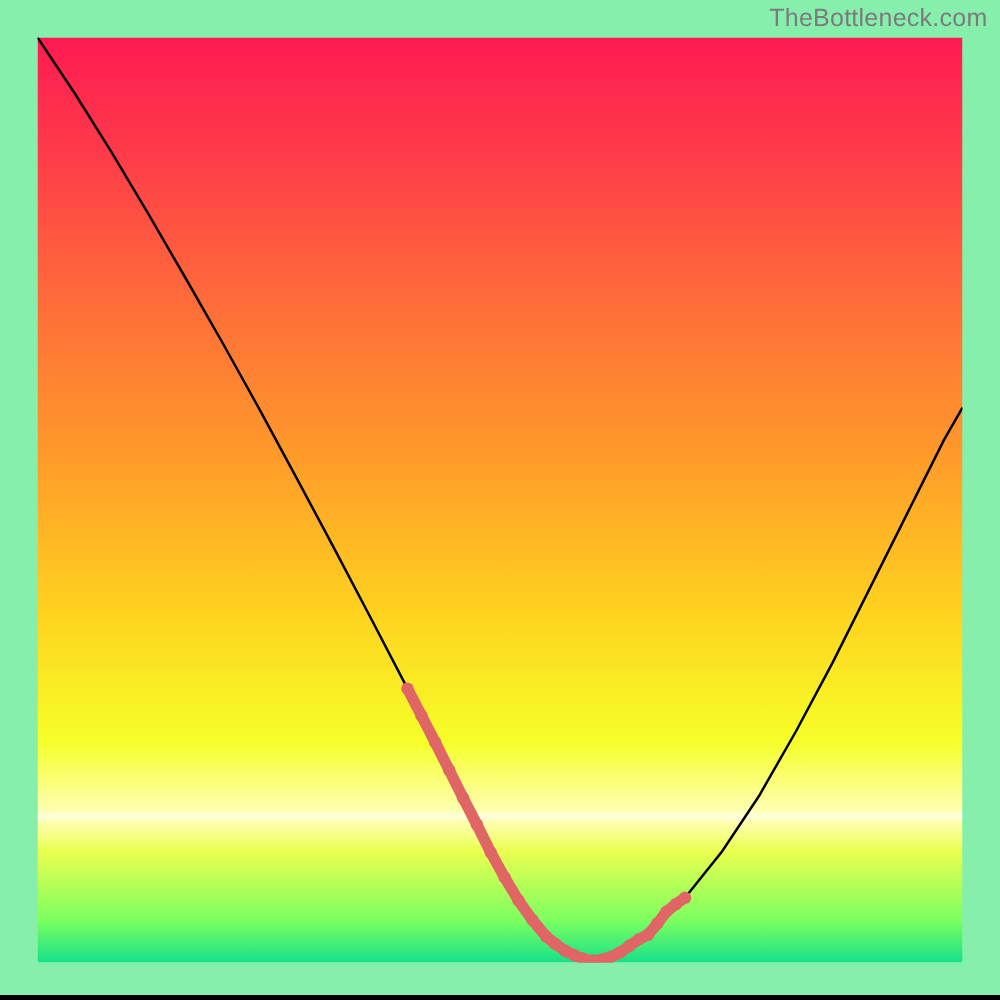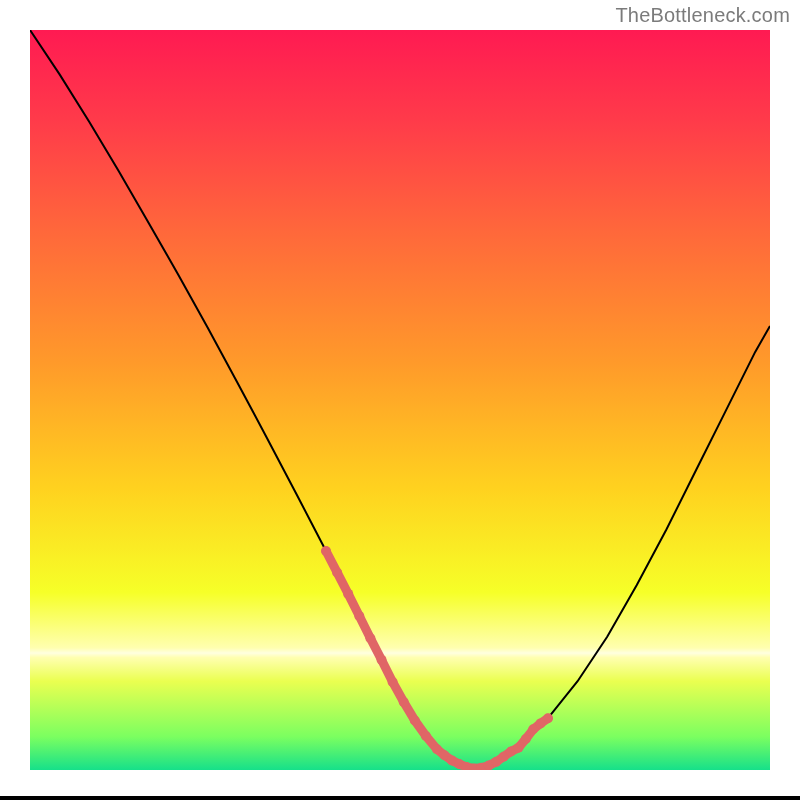--- a/index.html
+++ b/index.html
@@ -10,21 +10,21 @@
     background: #000;
     overflow: hidden;
     font-family: Arial, Helvetica, sans-serif;
   }
   .frame {
     position: absolute;
     top: 0;
     left: 0;
     width: 800px;
     height: 796px;
-    background: #ffffff;
+    background: #86efac;
   }
   .watermark {
     position: absolute;
     top: 4px;
     right: 10px;
     color: #7b7b7b;
     font-size: 20px;
     font-weight: 500;
     letter-spacing: 0.2px;
     z-index: 10;

